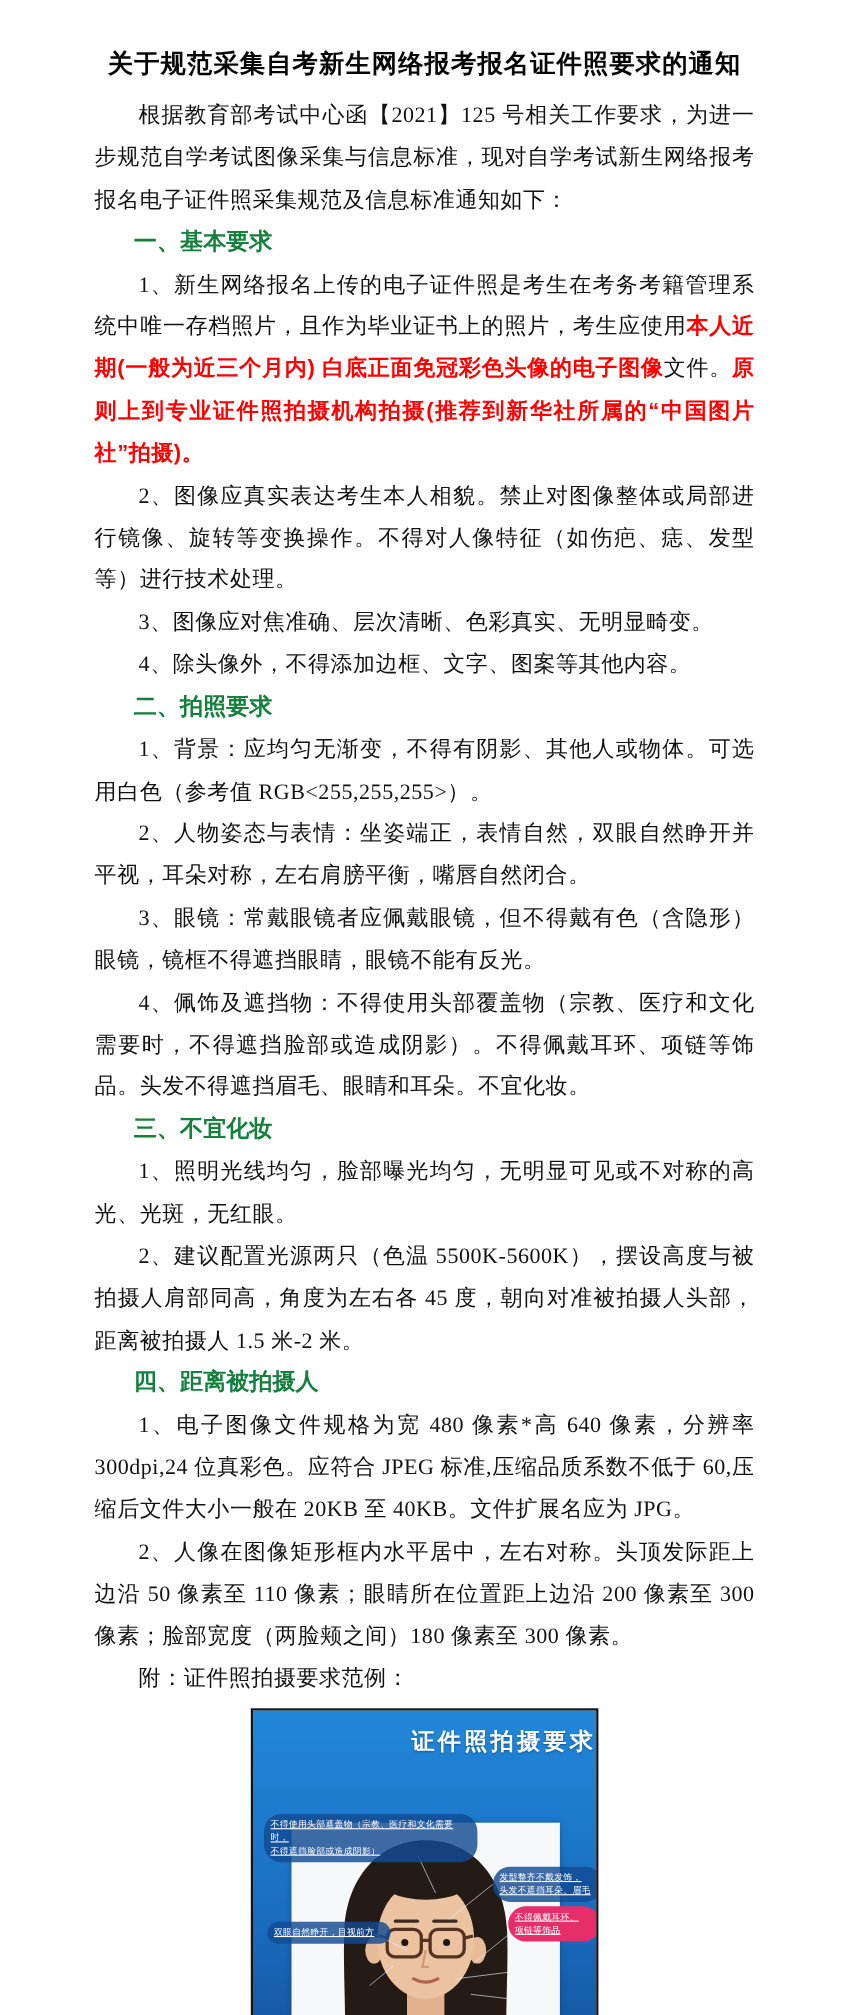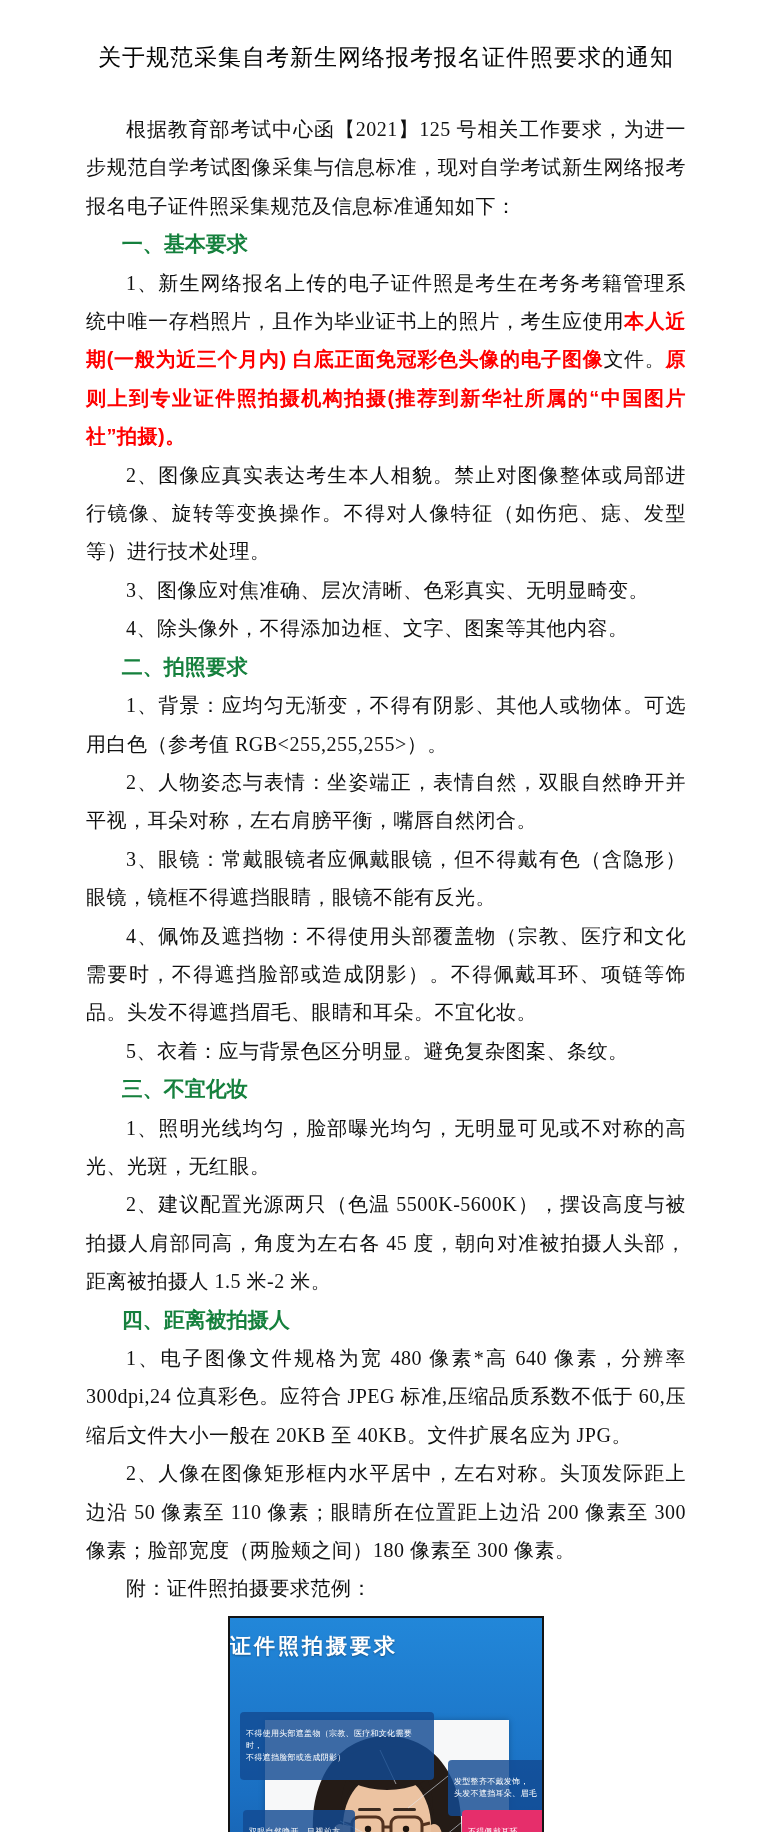--- a/index.html
+++ b/index.html
@@ -1,63 +1,62 @@
 <!DOCTYPE html>
 <html><head>
 <meta charset="utf-8">
 <style>
   html,body{margin:0;padding:0;background:#ffffff;}
   body{width:768px;min-height:1832px;font-family:"Liberation Serif","DejaVu Serif",serif;color:#111;}
   .doc{padding:26px 82px 40px 86px;}
-  .doc-title{font-family:"Liberation Sans","DejaVu Sans",sans-serif;font-weight:normal;font-size:23px;
-    text-align:center;margin:14px 0 36px 0;line-height:34px;letter-spacing:1px;color:#060606;}
+  .doc-title{font-family:"Liberation Sans","DejaVu Sans",sans-serif;font-weight:bold;font-size:23px;
+    text-align:center;margin:14px 0 12px 0;line-height:34px;letter-spacing:1px;color:#060606;}
   .para{font-size:20px;line-height:38.4px;text-align:justify;text-indent:2em;margin:0;letter-spacing:0.5px;}
   .heading{font-family:"Liberation Sans","DejaVu Sans",sans-serif;font-weight:bold;font-size:21px;
     line-height:38.4px;text-indent:1.7em;margin:0;color:#15803d;}
   .em{color:#fe0000;font-weight:bold;font-family:"Liberation Sans","DejaVu Sans",sans-serif;}
   
   .poster-wrap{display:flex;justify-content:center;margin-top:8px;}
   .poster{position:relative;width:312px;height:442px;border:2px solid #141414;overflow:hidden;
     background:linear-gradient(180deg,#2287d9 0%,#1a6fc2 40%,#15549e 70%,#163b7c 86%,#12255c 100%);
     font-family:"Liberation Sans","DejaVu Sans",sans-serif;}
-  .poster-title{position:absolute;top:14px;left:0;right:0;text-align:left;color:#ffffff;
+  .poster-title{position:absolute;top:14px;left:0;right:0;text-align:right;color:#ffffff;
     font-size:21px;font-weight:bold;letter-spacing:3px;text-shadow:0 1px 2px rgba(0,0,0,.35);}
   .poster-subtitle{position:absolute;top:52px;left:20px;right:16px;color:#e9f3fd;font-size:8.5px;
     line-height:15px;white-space:pre-line;letter-spacing:0.5px;}
   .photo{position:absolute;left:35px;top:102px;width:244px;height:300px;background:#f7f8f9;z-index:1;
     box-shadow:0 0 6px rgba(0,0,0,.25);}
   .lines{position:absolute;left:0;top:0;width:312px;height:442px;z-index:2;pointer-events:none;}
-  .callout{position:absolute;z-index:3;color:#ffffff;font-size:8px;line-height:12px;padding:16px 6px;
-    border-radius:4px;background:rgba(18,74,146,.82);white-space:pre-line;letter-spacing:0.3px;}
+  .callout{position:absolute;z-index:3;color:#ffffff;font-size:8px;line-height:12px;padding:4px 6px;
+    border-radius:16px;background:rgba(18,74,146,.82);white-space:pre-line;letter-spacing:0.3px;text-decoration:underline;}
   .callout.pink{background:#e62e6b;}
   .c-head{left:10px;top:94px;width:182px;}
   .c-hair{left:218px;top:142px;width:88px;}
   .c-eyes{left:13px;top:192px;width:100px;}
-  .c-jewel{left:232px;top:192px;width:72px;}
+  .c-jewel{left:232px;top:178px;width:72px;}
 </style>
 </head>
 <body>
 
 <div class="doc">
   <h1 class="doc-title">关于规范采集自考新生网络报考报名证件照要求的通知</h1>
 
   <p class="para">根据教育部考试中心函【2021】125 号相关工作要求，为进一步规范自学考试图像采集与信息标准，现对自学考试新生网络报考报名电子证件照采集规范及信息标准通知如下：</p>
 
   <div>
       <p class="heading">一、基本要求</p>
       <p class="para"><span>1、新生网络报名上传的电子证件照是考生在考务考籍管理系统中唯一存档照片，且作为毕业证书上的照片，考生应使用</span><span class="em">本人近期(一般为近三个月内) 白底正面免冠彩色头像的电子图像</span><span>文件。</span><span class="em">原则上到专业证件照拍摄机构拍摄(推荐到新华社所属的“中国图片社”拍摄)。</span></p>
       <p class="para"><span>2、图像应真实表达考生本人相貌。禁止对图像整体或局部进行镜像、旋转等变换操作。不得对人像特征（如伤疤、痣、发型等）进行技术处理。</span></p>
       <p class="para"><span>3、图像应对焦准确、层次清晰、色彩真实、无明显畸变。</span></p>
       <p class="para"><span>4、除头像外，不得添加边框、文字、图案等其他内容。</span></p>
       <p class="heading">二、拍照要求</p>
       <p class="para"><span>1、背景：应均匀无渐变，不得有阴影、其他人或物体。可选用白色（参考值 RGB&lt;255,255,255&gt;）。</span></p>
       <p class="para"><span>2、人物姿态与表情：坐姿端正，表情自然，双眼自然睁开并平视，耳朵对称，左右肩膀平衡，嘴唇自然闭合。</span></p>
       <p class="para"><span>3、眼镜：常戴眼镜者应佩戴眼镜，但不得戴有色（含隐形）眼镜，镜框不得遮挡眼睛，眼镜不能有反光。</span></p>
       <p class="para"><span>4、佩饰及遮挡物：不得使用头部覆盖物（宗教、医疗和文化需要时，不得遮挡脸部或造成阴影）。不得佩戴耳环、项链等饰品。头发不得遮挡眉毛、眼睛和耳朵。不宜化妆。</span></p>
-      <p class="para"><span>5、衣着：应与背景色区分明显。避免复杂图案、条纹。</span></p>
       <p class="heading">三、不宜化妆</p>
       <p class="para"><span>1、照明光线均匀，脸部曝光均匀，无明显可见或不对称的高光、光斑，无红眼。</span></p>
       <p class="para"><span>2、建议配置光源两只（色温 5500K-5600K），摆设高度与被拍摄人肩部同高，角度为左右各 45 度，朝向对准被拍摄人头部，距离被拍摄人 1.5 米-2 米。</span></p>
       <p class="heading">四、距离被拍摄人</p>
       <p class="para"><span>1、电子图像文件规格为宽 480 像素*高 640 像素，分辨率 300dpi,24 位真彩色。应符合 JPEG 标准,压缩品质系数不低于 60,压缩后文件大小一般在 20KB 至 40KB。文件扩展名应为 JPG。</span></p>
       <p class="para"><span>2、人像在图像矩形框内水平居中，左右对称。头顶发际距上边沿 50 像素至 110 像素；眼睛所在位置距上边沿 200 像素至 300 像素；脸部宽度（两脸颊之间）180 像素至 300 像素。</span></p>
     </div>
 
   <p class="para">附：证件照拍摄要求范例：</p>
 

